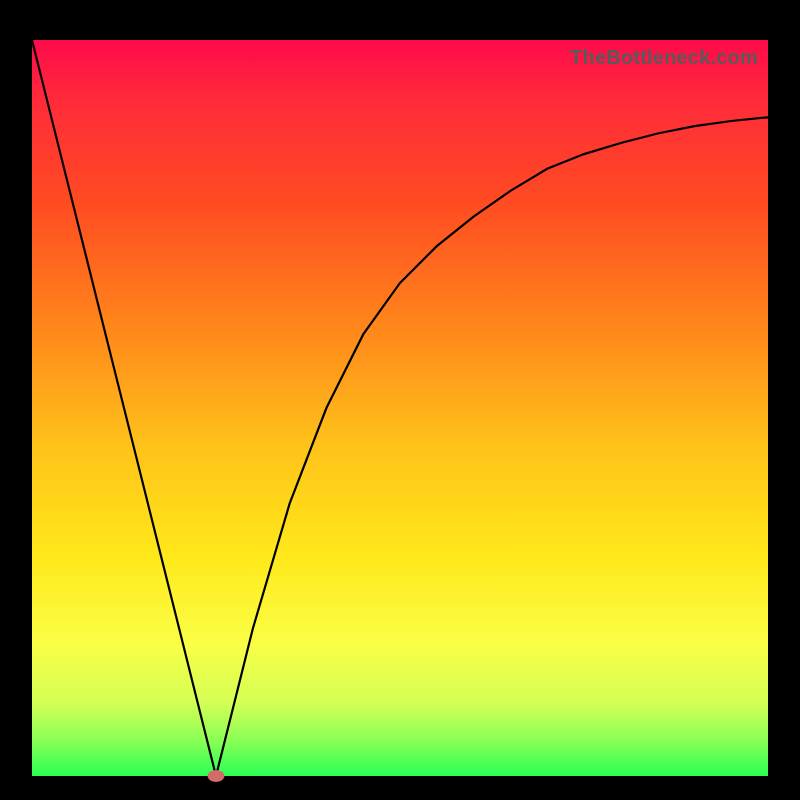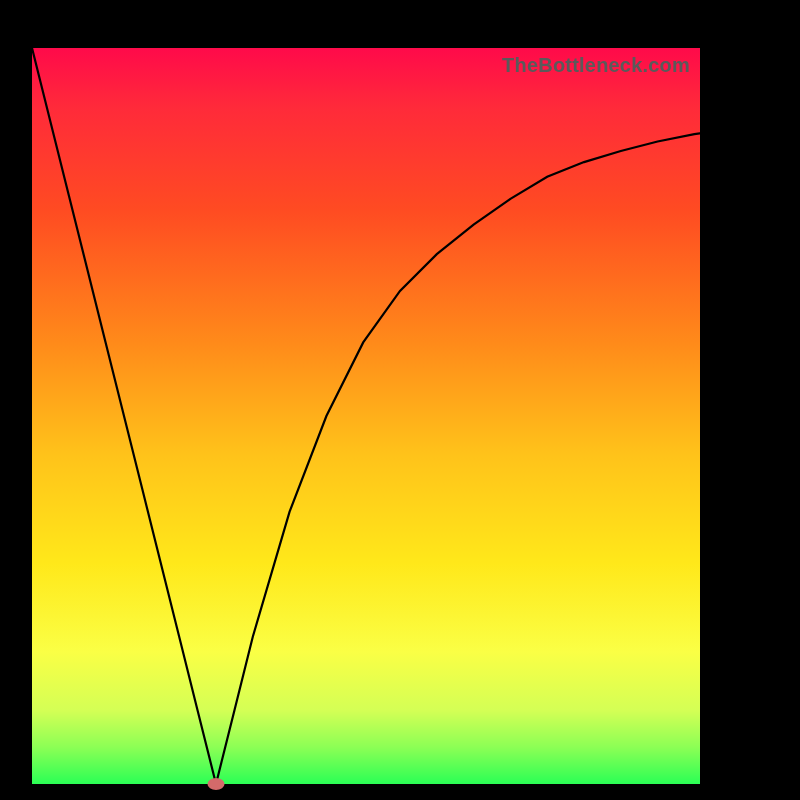--- a/index.html
+++ b/index.html
@@ -6,22 +6,22 @@
   html, body { width: 800px; height: 800px; overflow: hidden; background: #000; }
   .frame {
     position: relative;
     width: 800px;
     height: 800px;
     background: #000;
   }
   .plot-area {
     position: absolute;
     left: 32px;
-    top: 48px;
-    width: 668px;
+    top: 40px;
+    width: 736px;
     height: 736px;
     background: linear-gradient(to bottom,
       #ff0a4a 0%,
       #ff2a3a 8%,
       #ff4b22 22%,
       #ff8a1a 40%,
       #ffc21a 55%,
       #ffe81a 70%,
       #faff45 82%,
       #d4ff55 90%,

